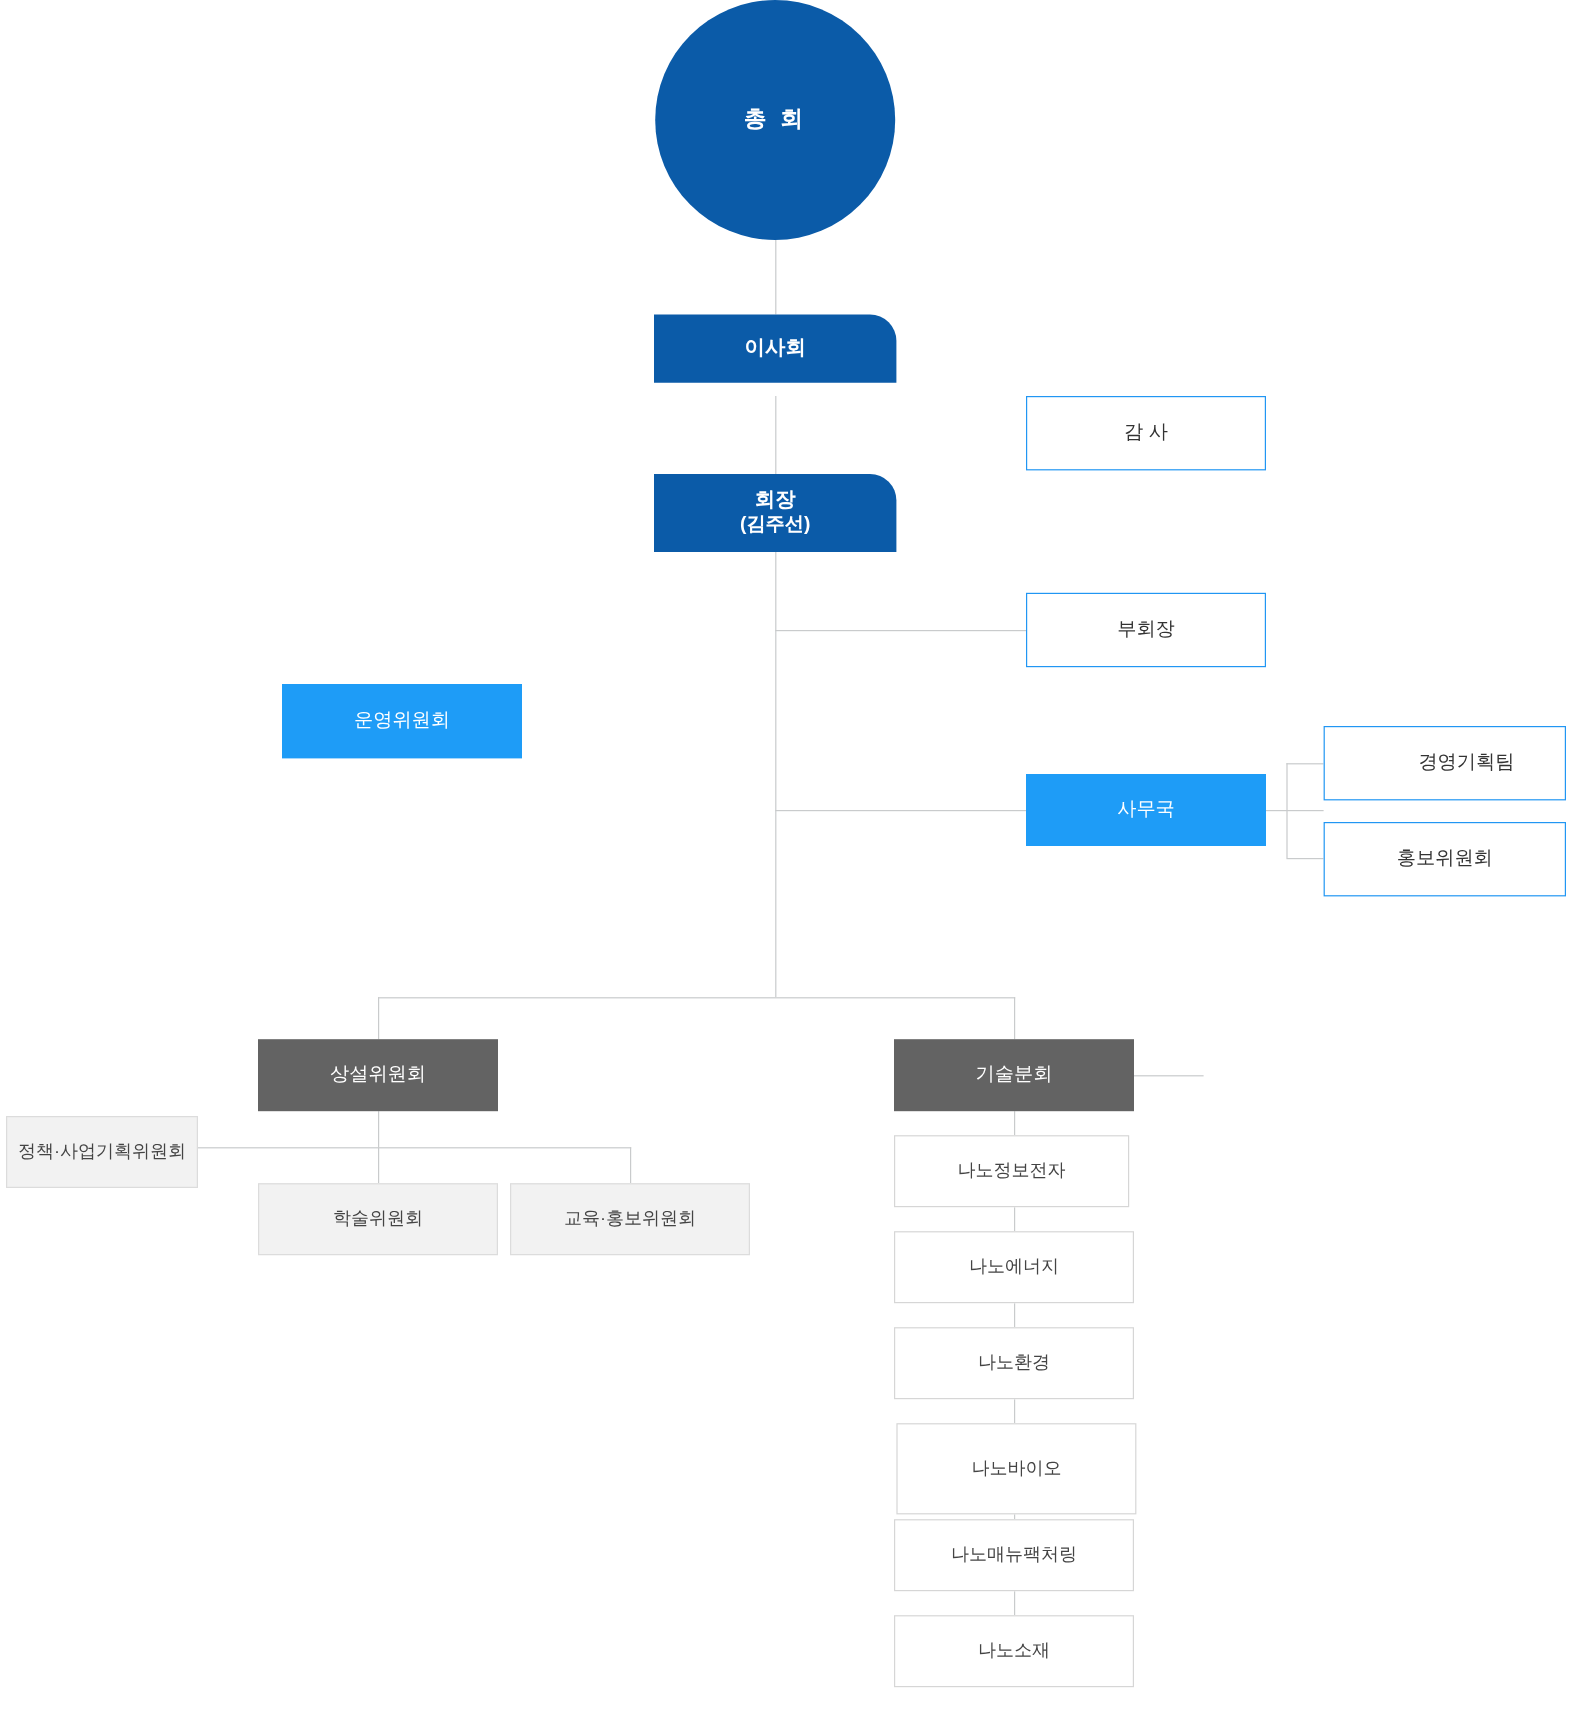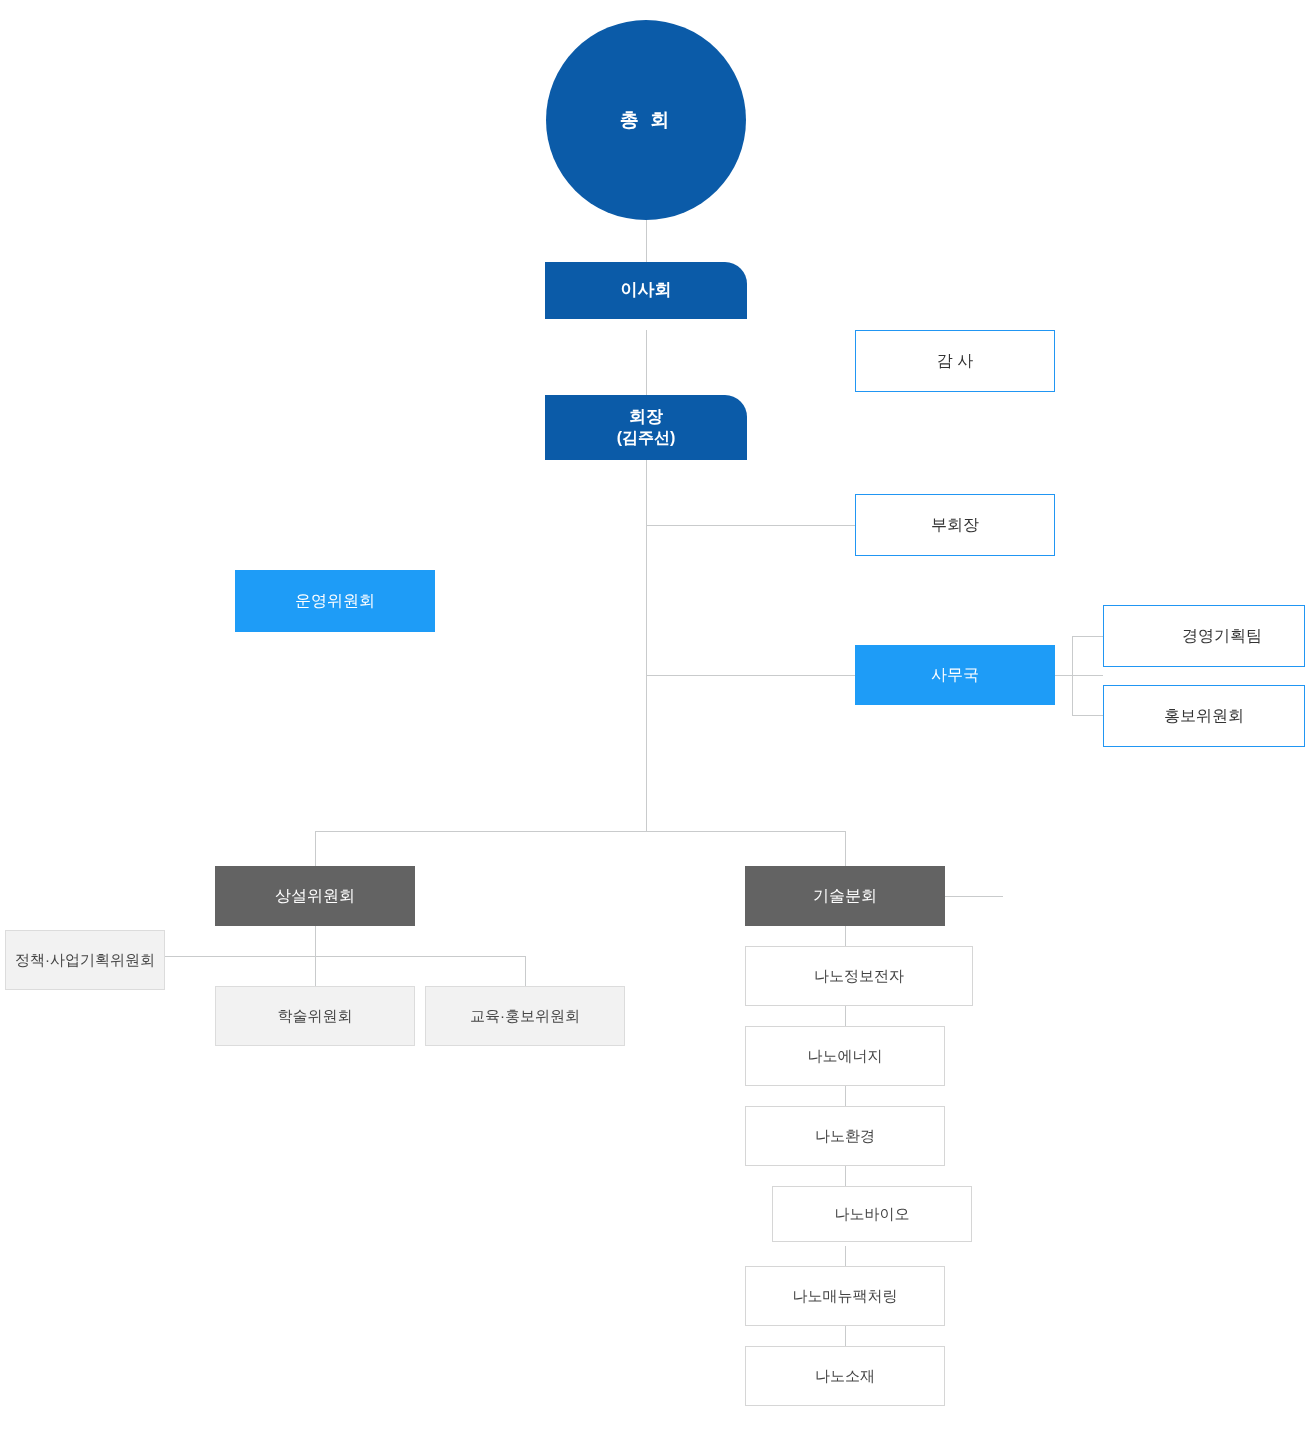--- a/index.html
+++ b/index.html
@@ -31,21 +31,20 @@
   }
 
   
   .circle{
     border-radius:50%;
     background:#0b5ba8;
     color:#ffffff;
     font-size:19px;
     font-weight:bold;
     letter-spacing:3px;
-    margin-top:20px;
   }
 
   
   .navy{
     background:#0b5ba8;
     color:#ffffff;
     font-size:17px;
     font-weight:bold;
     border-top-right-radius:22px;
   }
@@ -181,30 +180,30 @@
   <div class="node lightgray" style="left:5px;top:930px;width:160px;height:60px;">
     <span>정책·사업기획위원회</span>
   </div>
   <div class="node lightgray" style="left:215px;top:986px;width:200px;height:60px;">
     <span>학술위원회</span>
   </div>
   <div class="node lightgray" style="left:425px;top:986px;width:200px;height:60px;">
     <span>교육·홍보위원회</span>
   </div>
 
-  <div class="node plain" style="left:745px;top:946px;width:228px;height:60px;">
+  <div class="node plain" style="left:745px;top:946px;width:196px;height:60px;">
     <span>나노정보전자</span>
   </div>
   <div class="node plain" style="left:745px;top:1026px;width:200px;height:60px;">
     <span>나노에너지</span>
   </div>
   <div class="node plain" style="left:745px;top:1106px;width:200px;height:60px;">
     <span>나노환경</span>
   </div>
-  <div class="node plain" style="left:772px;top:1186px;width:200px;height:56px;">
+  <div class="node plain" style="left:747px;top:1186px;width:200px;height:76px;">
     <span>나노바이오</span>
   </div>
   <div class="node plain" style="left:745px;top:1266px;width:200px;height:60px;">
     <span>나노매뉴팩처링</span>
   </div>
   <div class="node plain" style="left:745px;top:1346px;width:200px;height:60px;">
     <span>나노소재</span>
   </div>
 
 </div>

